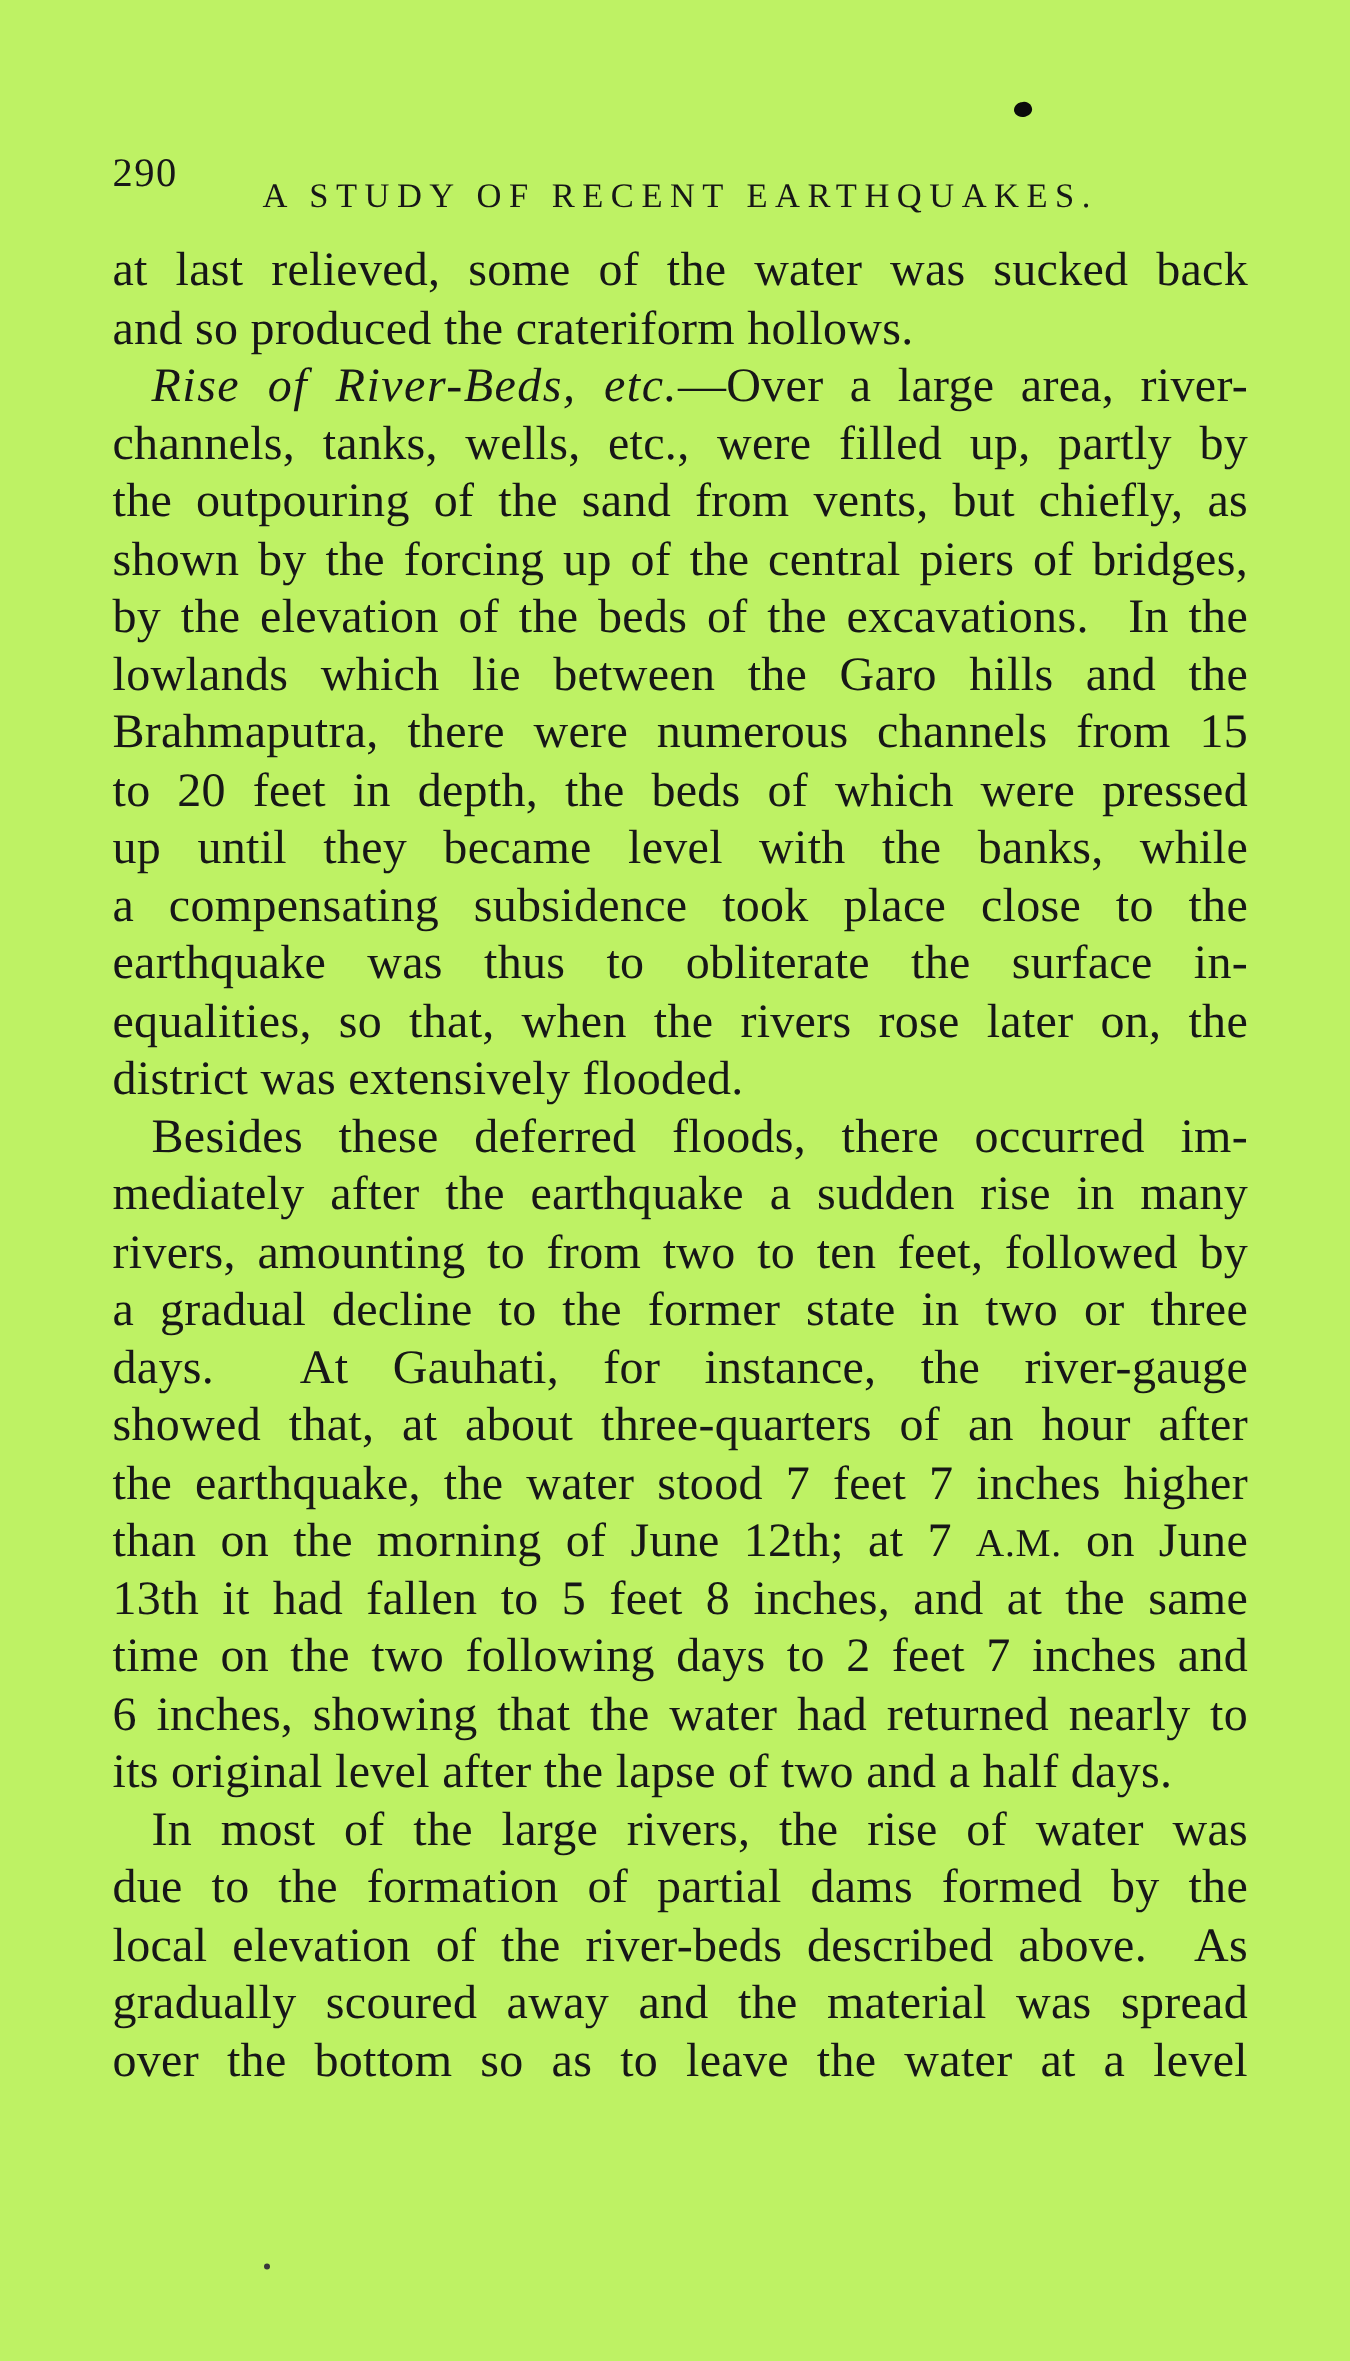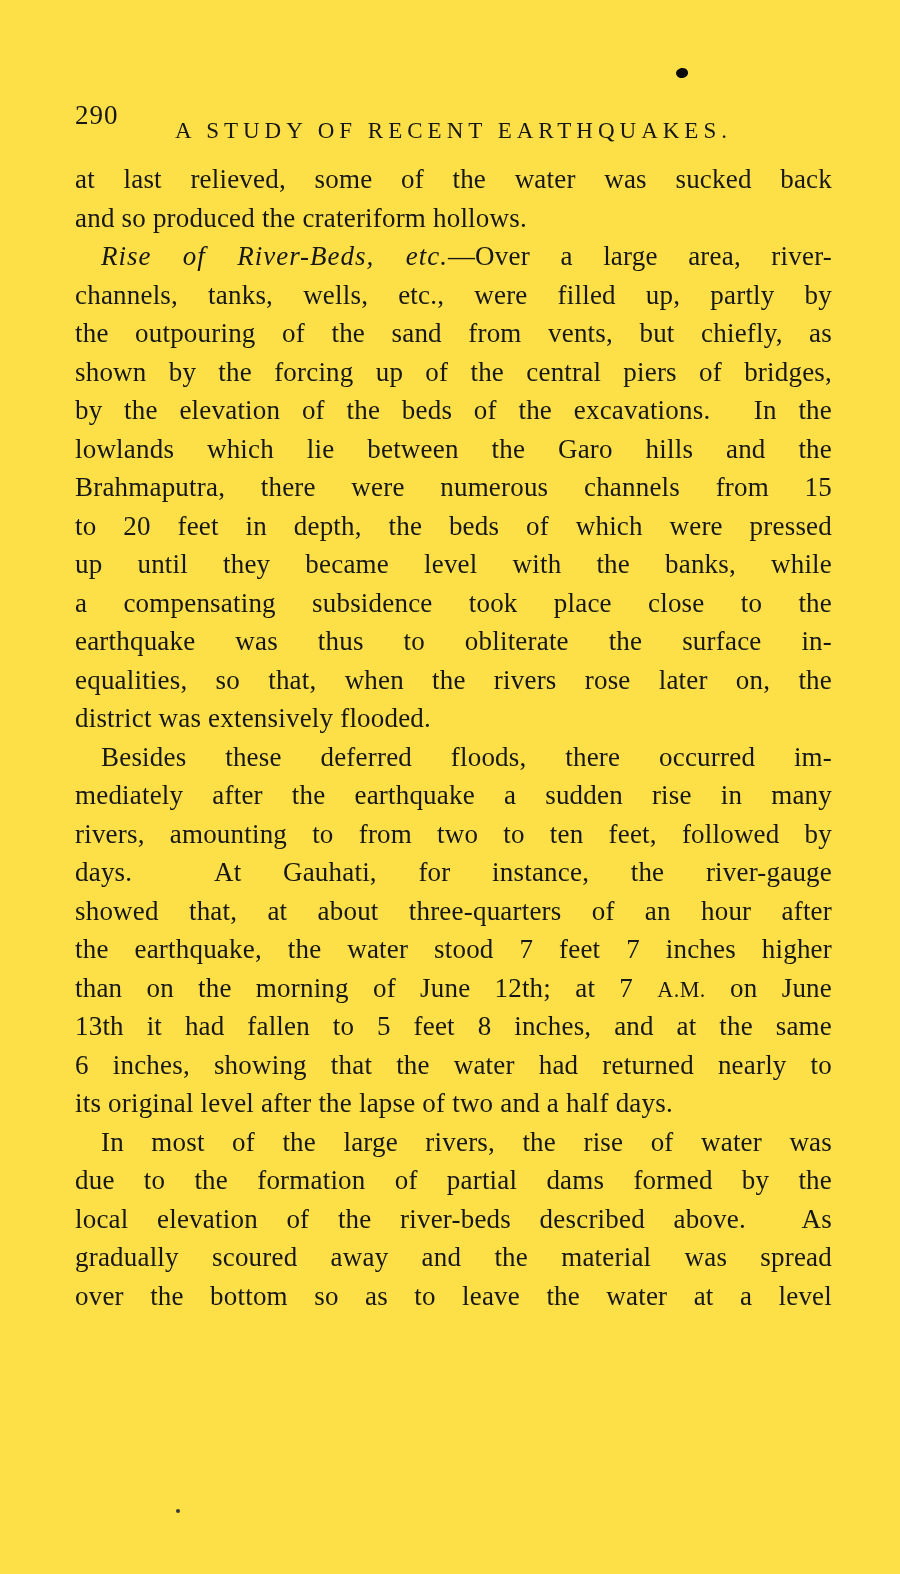--- a/index.html
+++ b/index.html
@@ -4,21 +4,21 @@
 <style>
   html, body {
     margin: 0;
     padding: 0;
     background: #ffffff;
   }
   .page {
     position: relative;
     width: 900px;
     height: 1574px;
-    background: #fde047;
+    background: #bef264;
     overflow: hidden;
     font-family: "Liberation Serif", "DejaVu Serif", serif;
     color: #171717;
   }
   .running-header {
     position: absolute;
     top: 100px;
     left: 75px;
     right: 68px;
     height: 38px;
@@ -40,21 +40,21 @@
     white-space: nowrap;
     margin-top: 16px;
   }
   .page-body {
     position: absolute;
     top: 160px;
     left: 75px;
     width: 757px;
   }
   .line {
-    font-size: 27px;
+    font-size: 32px;
     line-height: 38.5px;
     height: 38.5px;
     white-space: nowrap;
     text-align: justify;
     letter-spacing: 0.2px;
   }
   .line.just {
     white-space: normal;
     text-align: justify;
     text-align-last: justify;
@@ -119,25 +119,27 @@
       <div class="line just"><span class="seg-n">Brahmaputra, there were numerous channels from 15</span></div>
       <div class="line just"><span class="seg-n">to 20 feet in depth, the beds of which were pressed</span></div>
       <div class="line just"><span class="seg-n">up until they became level with the banks, while</span></div>
       <div class="line just"><span class="seg-n">a compensating subsidence took place close to the</span></div>
       <div class="line just"><span class="seg-n">earthquake was thus to obliterate the surface in-</span></div>
       <div class="line just"><span class="seg-n">equalities, so that, when the rivers rose later on, the</span></div>
       <div class="line nojust"><span class="seg-n">district was extensively flooded.</span></div>
       <div class="line just ind"><span class="seg-n">Besides these deferred floods, there occurred im-</span></div>
       <div class="line just"><span class="seg-n">mediately after the earthquake a sudden rise in many</span></div>
       <div class="line just"><span class="seg-n">rivers, amounting to from two to ten feet, followed by</span></div>
+      <div class="line just"><span class="seg-n">a gradual decline to the former state in two or three</span></div>
       <div class="line just"><span class="seg-n">days.&nbsp; At Gauhati, for instance, the river-gauge</span></div>
       <div class="line just"><span class="seg-n">showed that, at about three-quarters of an hour after</span></div>
       <div class="line just"><span class="seg-n">the earthquake, the water stood 7 feet 7 inches higher</span></div>
       <div class="line just"><span class="seg-n">than on the morning of June 12th; at 7 </span><span class="seg-sc">A.M.</span><span class="seg-n"> on June</span></div>
       <div class="line just"><span class="seg-n">13th it had fallen to 5 feet 8 inches, and at the same</span></div>
+      <div class="line just"><span class="seg-n">time on the two following days to 2 feet 7 inches and</span></div>
       <div class="line just"><span class="seg-n">6 inches, showing that the water had returned nearly to</span></div>
       <div class="line nojust"><span class="seg-n">its original level after the lapse of two and a half days.</span></div>
       <div class="line just ind"><span class="seg-n">In most of the large rivers, the rise of water was</span></div>
       <div class="line just"><span class="seg-n">due to the formation of partial dams formed by the</span></div>
       <div class="line just"><span class="seg-n">local elevation of the river-beds described above.&nbsp; As</span></div>
       <div class="line just"><span class="seg-n">gradually scoured away and the material was spread</span></div>
       <div class="line just"><span class="seg-n">over the bottom so as to leave the water at a level</span></div>
     </div>
 
   <div class="ink-speck-bottom"></div>

